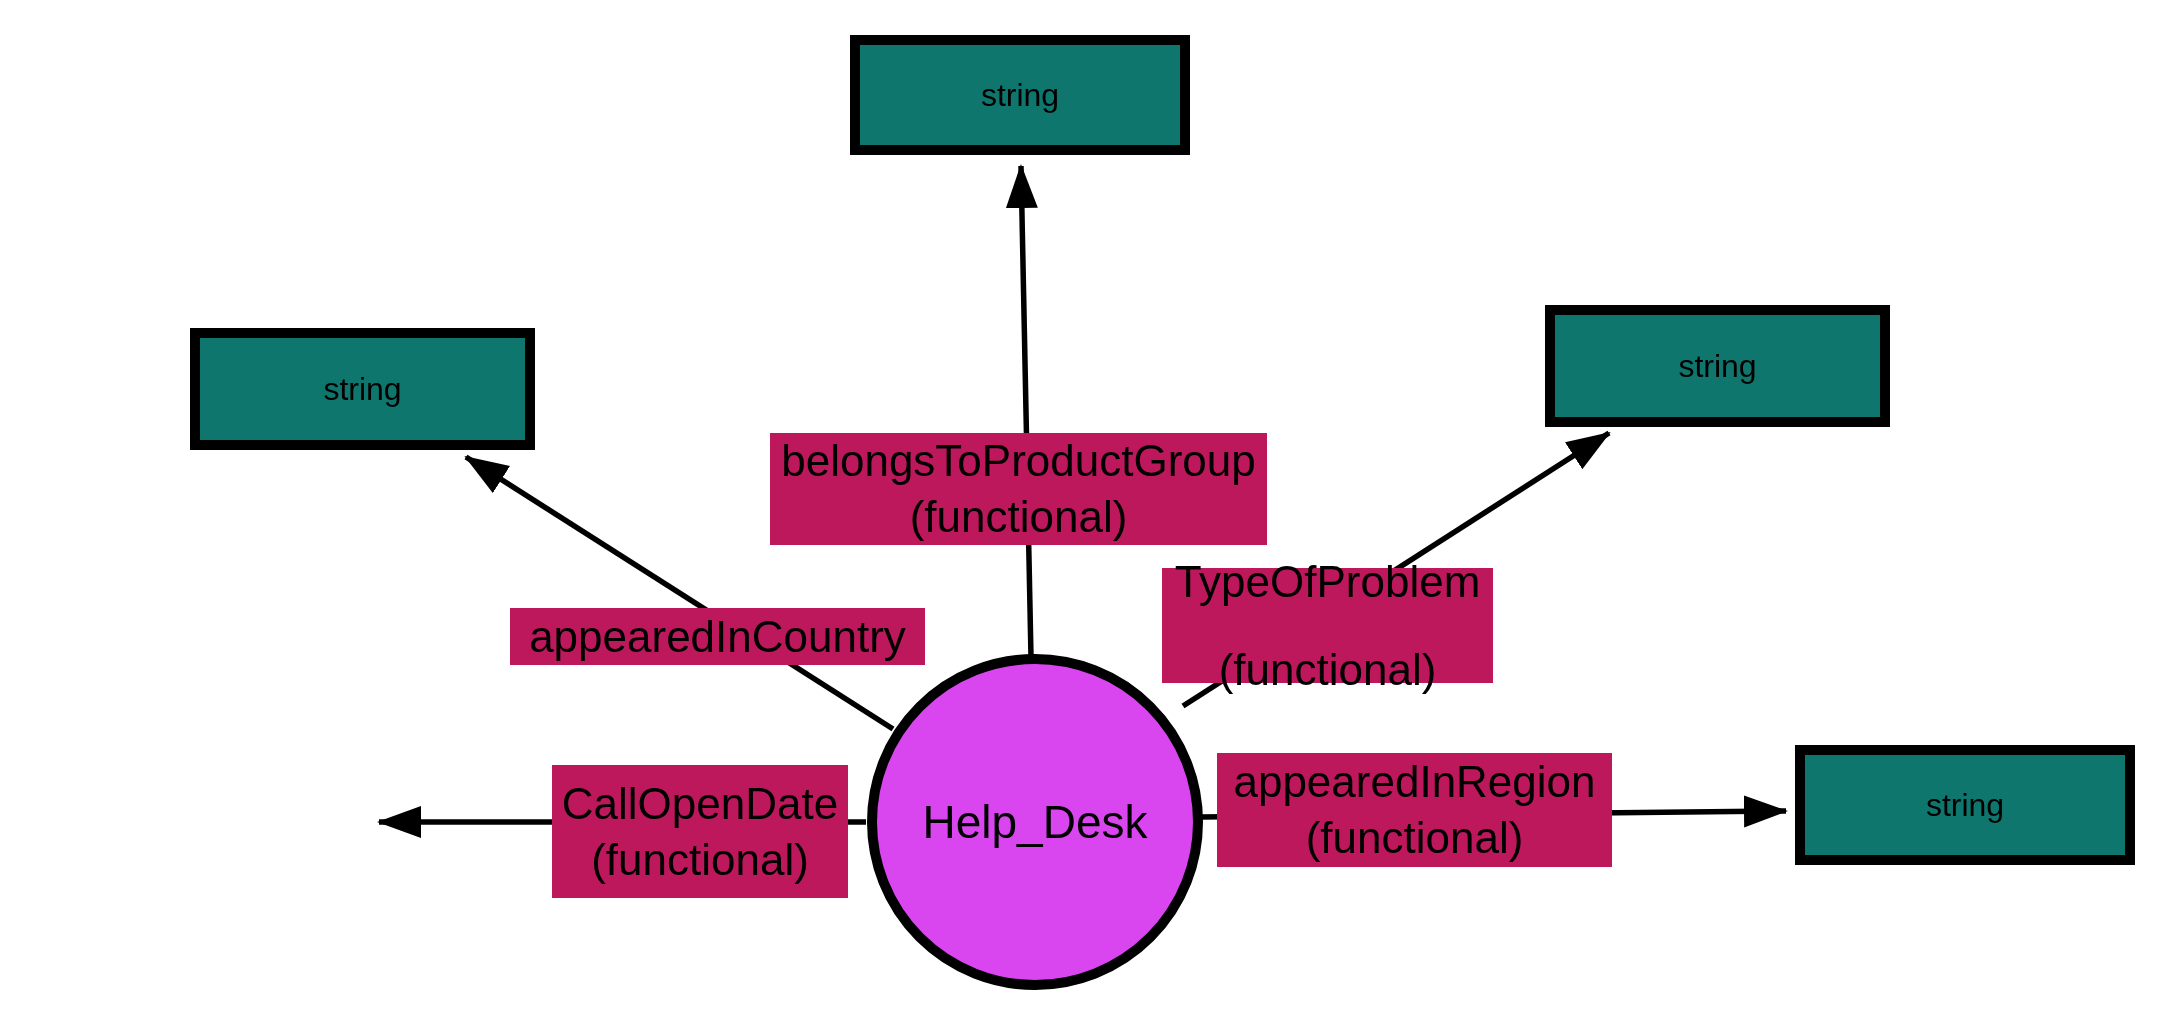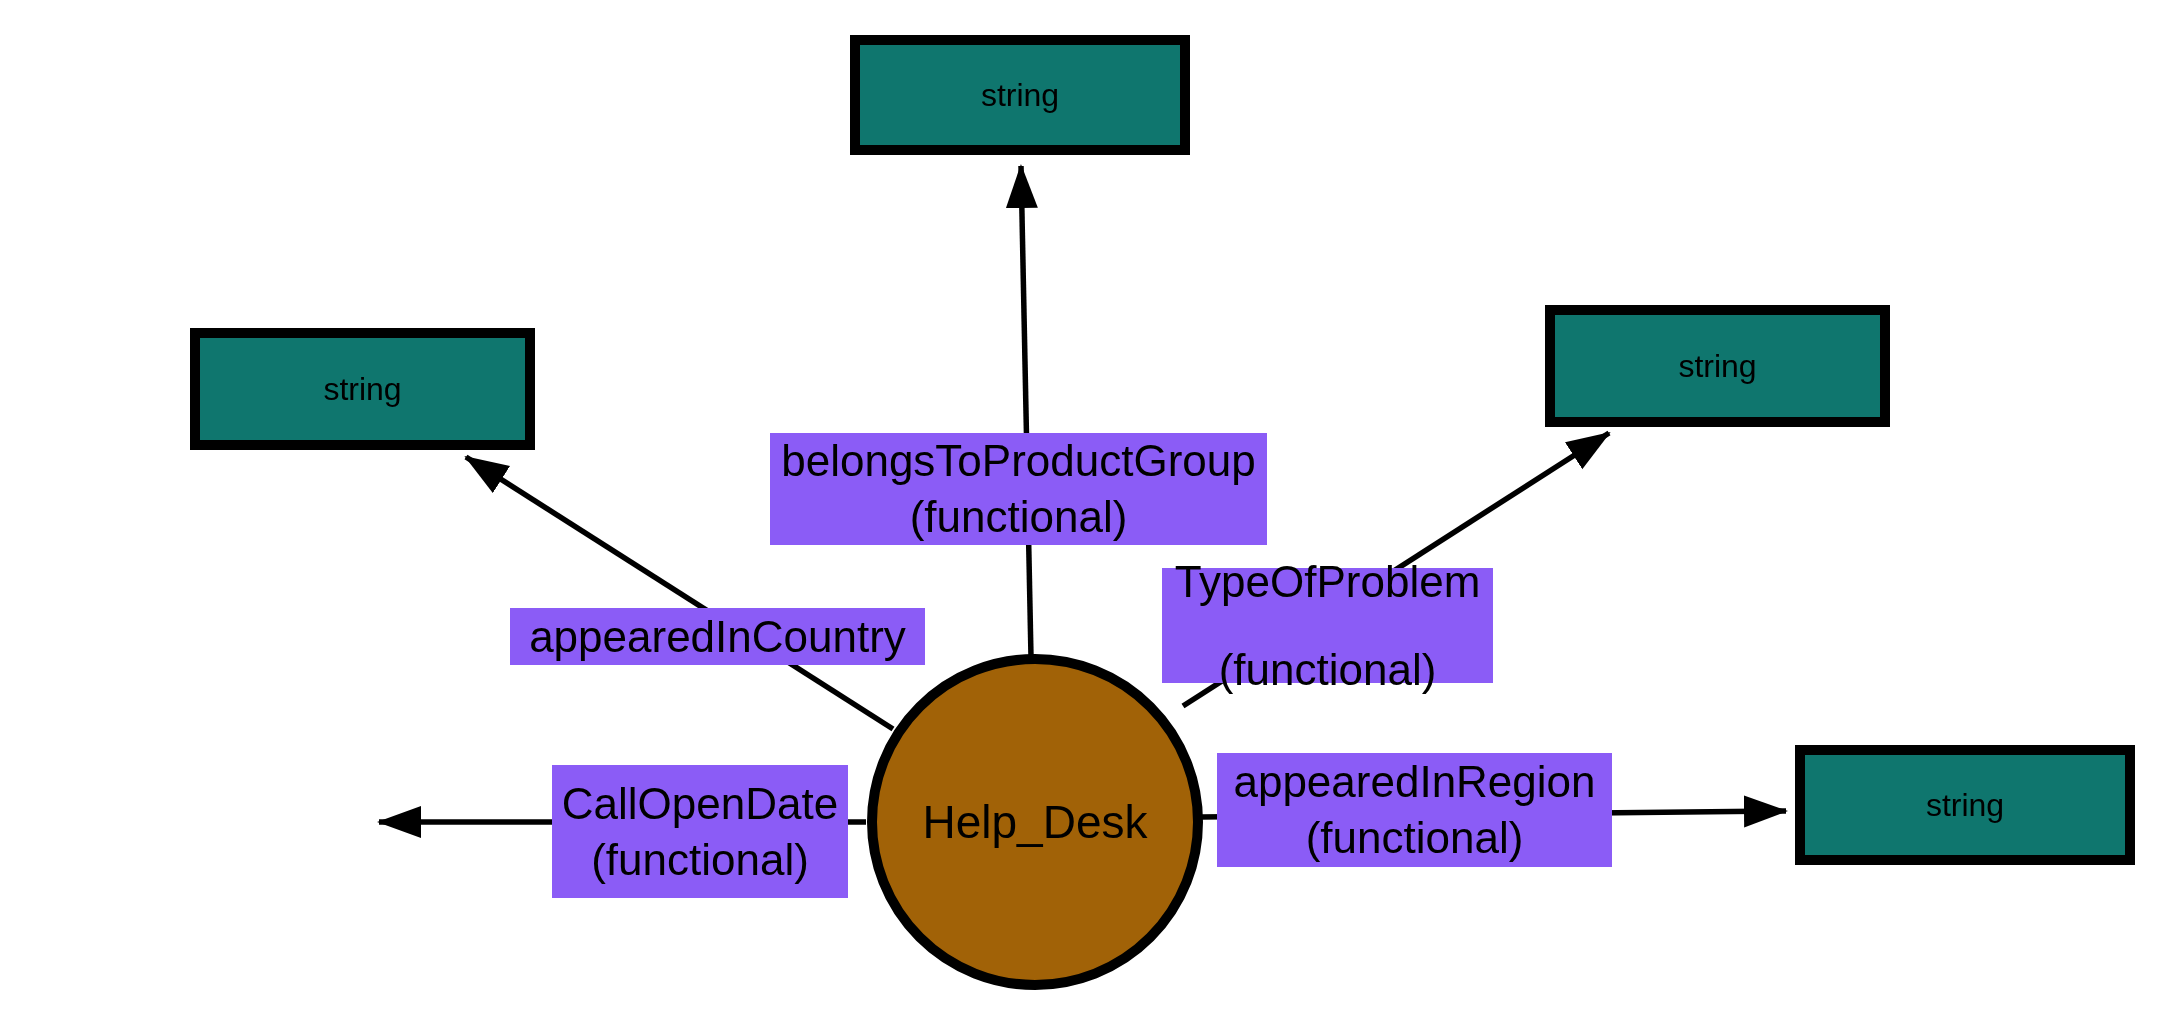--- a/index.html
+++ b/index.html
@@ -31,34 +31,34 @@
     justify-content: center;
     font-size: 32px;
     color: #000000;
     z-index: 4;
   }
   .class-node {
     position: absolute;
     box-sizing: border-box;
     left: 867px; top: 654px;
     width: 336px; height: 336px;
-    background: #a16207;
+    background: #d946ef;
     border: 10px solid #000000;
     border-radius: 50%;
     display: flex;
     align-items: center;
     justify-content: center;
     font-size: 46px;
     color: #000000;
     z-index: 3;
   }
   .edge-label {
     position: absolute;
     box-sizing: border-box;
-    background: #8b5cf6;
+    background: #be185d;
     display: flex;
     flex-direction: column;
     align-items: center;
     justify-content: center;
     text-align: left;
     font-size: 44px;
     line-height: 56px;
     color: #000000;
     z-index: 2;
   }

